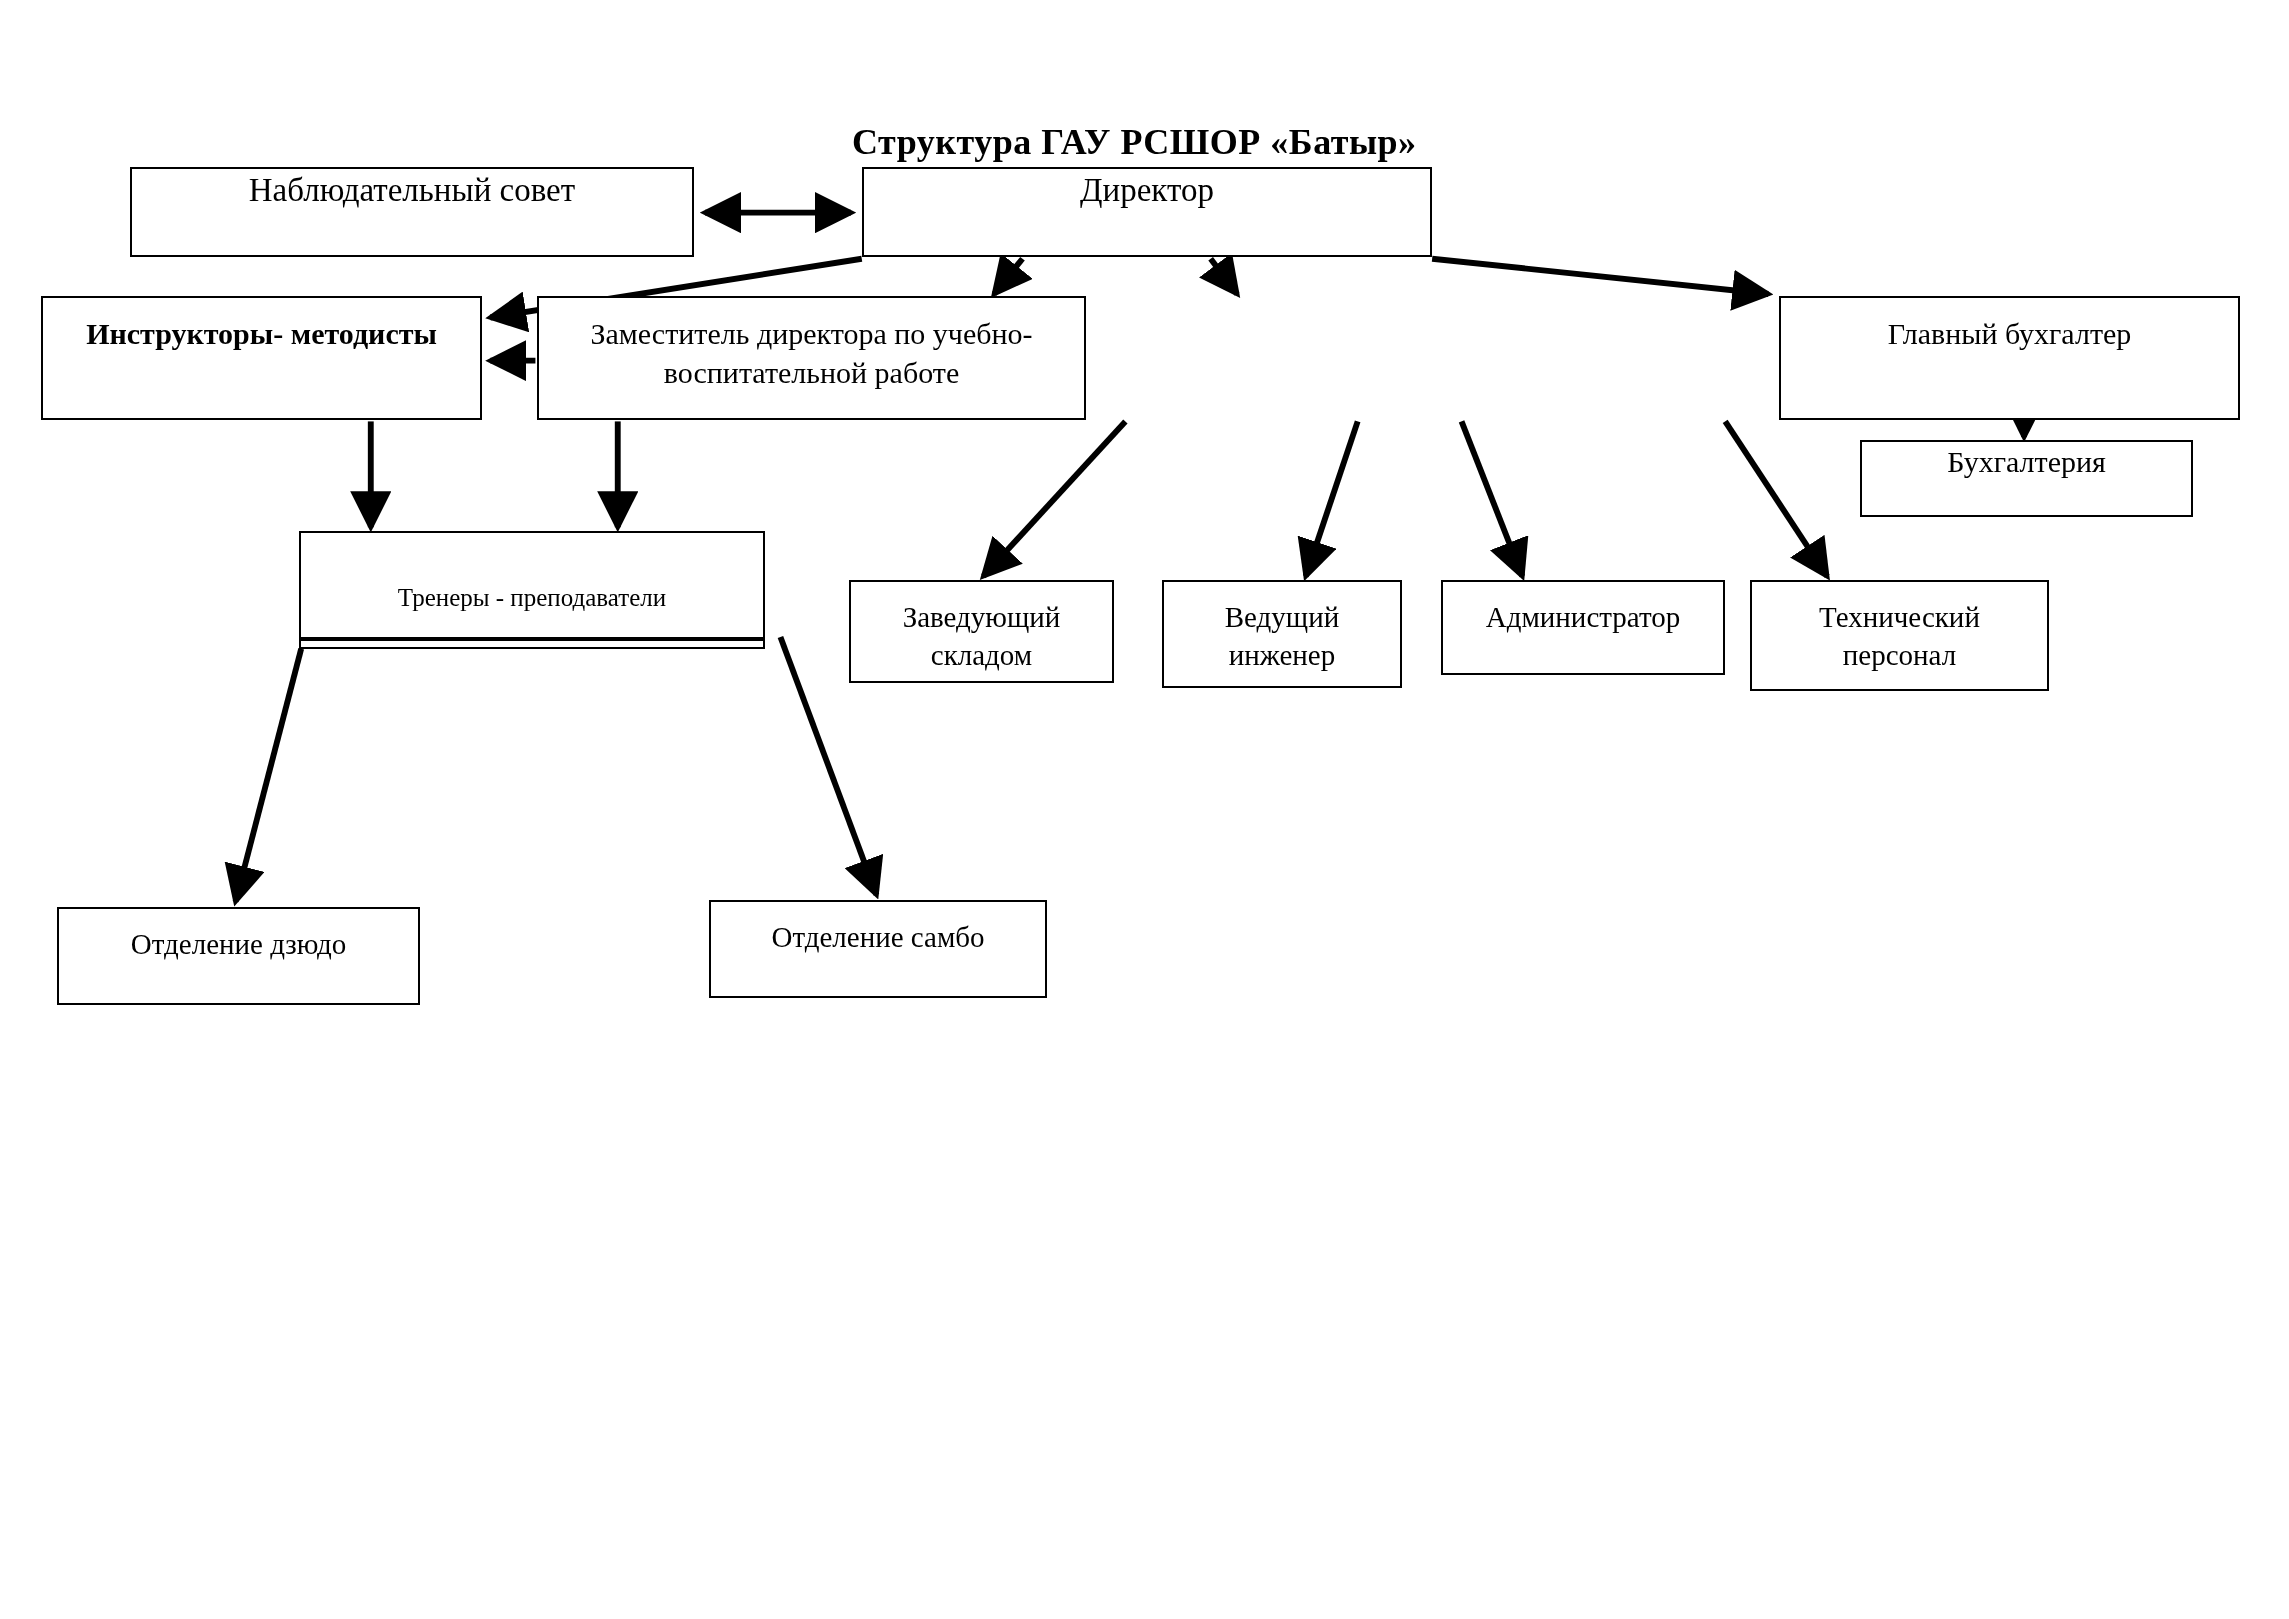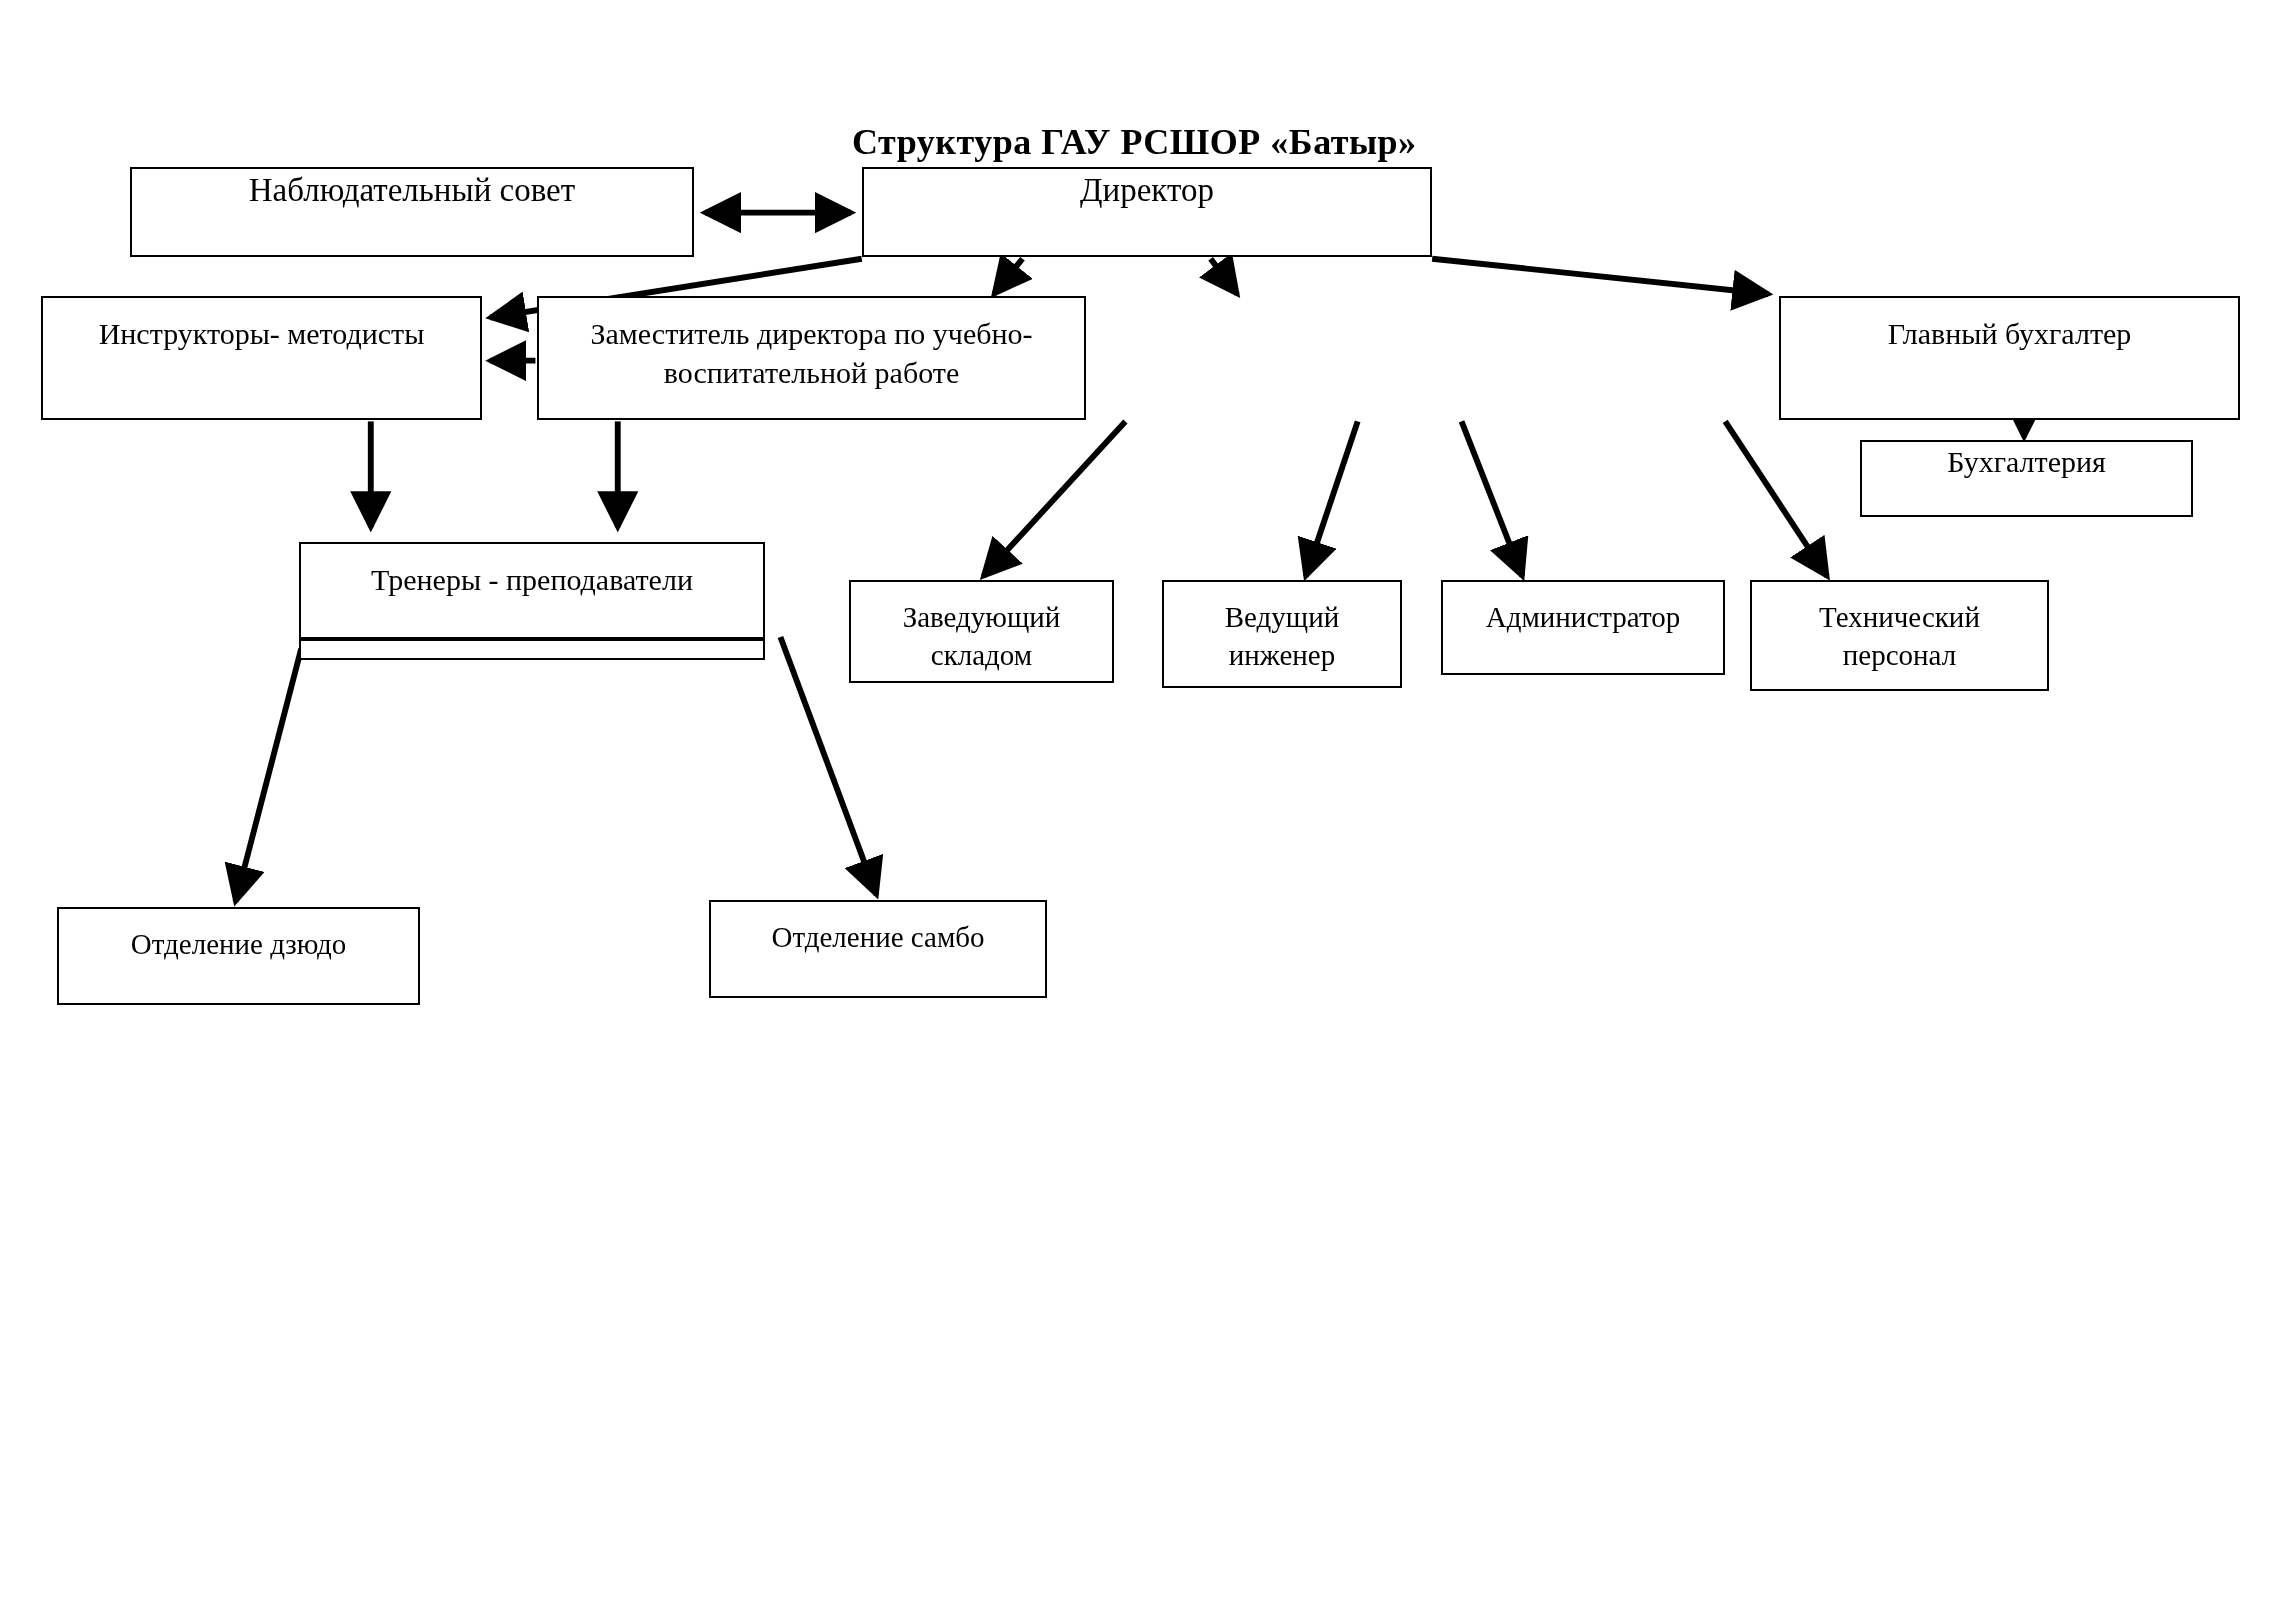--- a/index.html
+++ b/index.html
@@ -157,39 +157,39 @@
   </svg>
 
   <div class="node-box align-mid" style="left:130px; top:167px; width:564px; height:90px; font-size:33px;">
     <span class="node-label">Наблюдательный совет</span>
   </div>
 
   <div class="node-box align-mid" style="left:862px; top:167px; width:570px; height:90px; font-size:33px;">
     <span class="node-label">Директор</span>
   </div>
 
-  <div class="node-box align-top" style="left:41px; top:296px; width:441px; height:124px; font-size:30px;">
+  <div class="node-box align-top" style="left:41px; top:296px; width:441px; height:124px; font-size:30px;font-weight:bold;">
     <span class="node-label">Инструкторы- методисты</span>
   </div>
 
   <div class="node-box align-top" style="left:537px; top:296px; width:549px; height:124px; font-size:30px;">
     <span class="node-label">Заместитель директора по учебно-
 воспитательной работе</span>
   </div>
 
 
   <div class="node-box align-mid" style="left:1860px; top:440px; width:333px; height:77px; font-size:30px;">
     <span class="node-label">Бухгалтерия</span>
   </div>
 
   <div class="node-box align-top" style="left:1779px; top:296px; width:461px; height:124px; font-size:30px;">
     <span class="node-label">Главный бухгалтер</span>
   </div>
 
-  <div class="node-box align-top" style="left:299px; top:542px; width:466px; height:118px; font-size:30px;">
+  <div class="node-box align-top" style="left:299px; top:531px; width:466px; height:118px; font-size:25px;align-items:center;">
     <span class="node-label">Тренеры - преподаватели</span>
   </div>
 
   <div class="divider-line" style="left:301px; top:637px; width:462px; height:3.9px;"></div>
 
   <div class="node-box align-top" style="left:849px; top:580px; width:265px; height:103px; font-size:29px;">
     <span class="node-label">Заведующий
 складом</span>
   </div>
 

